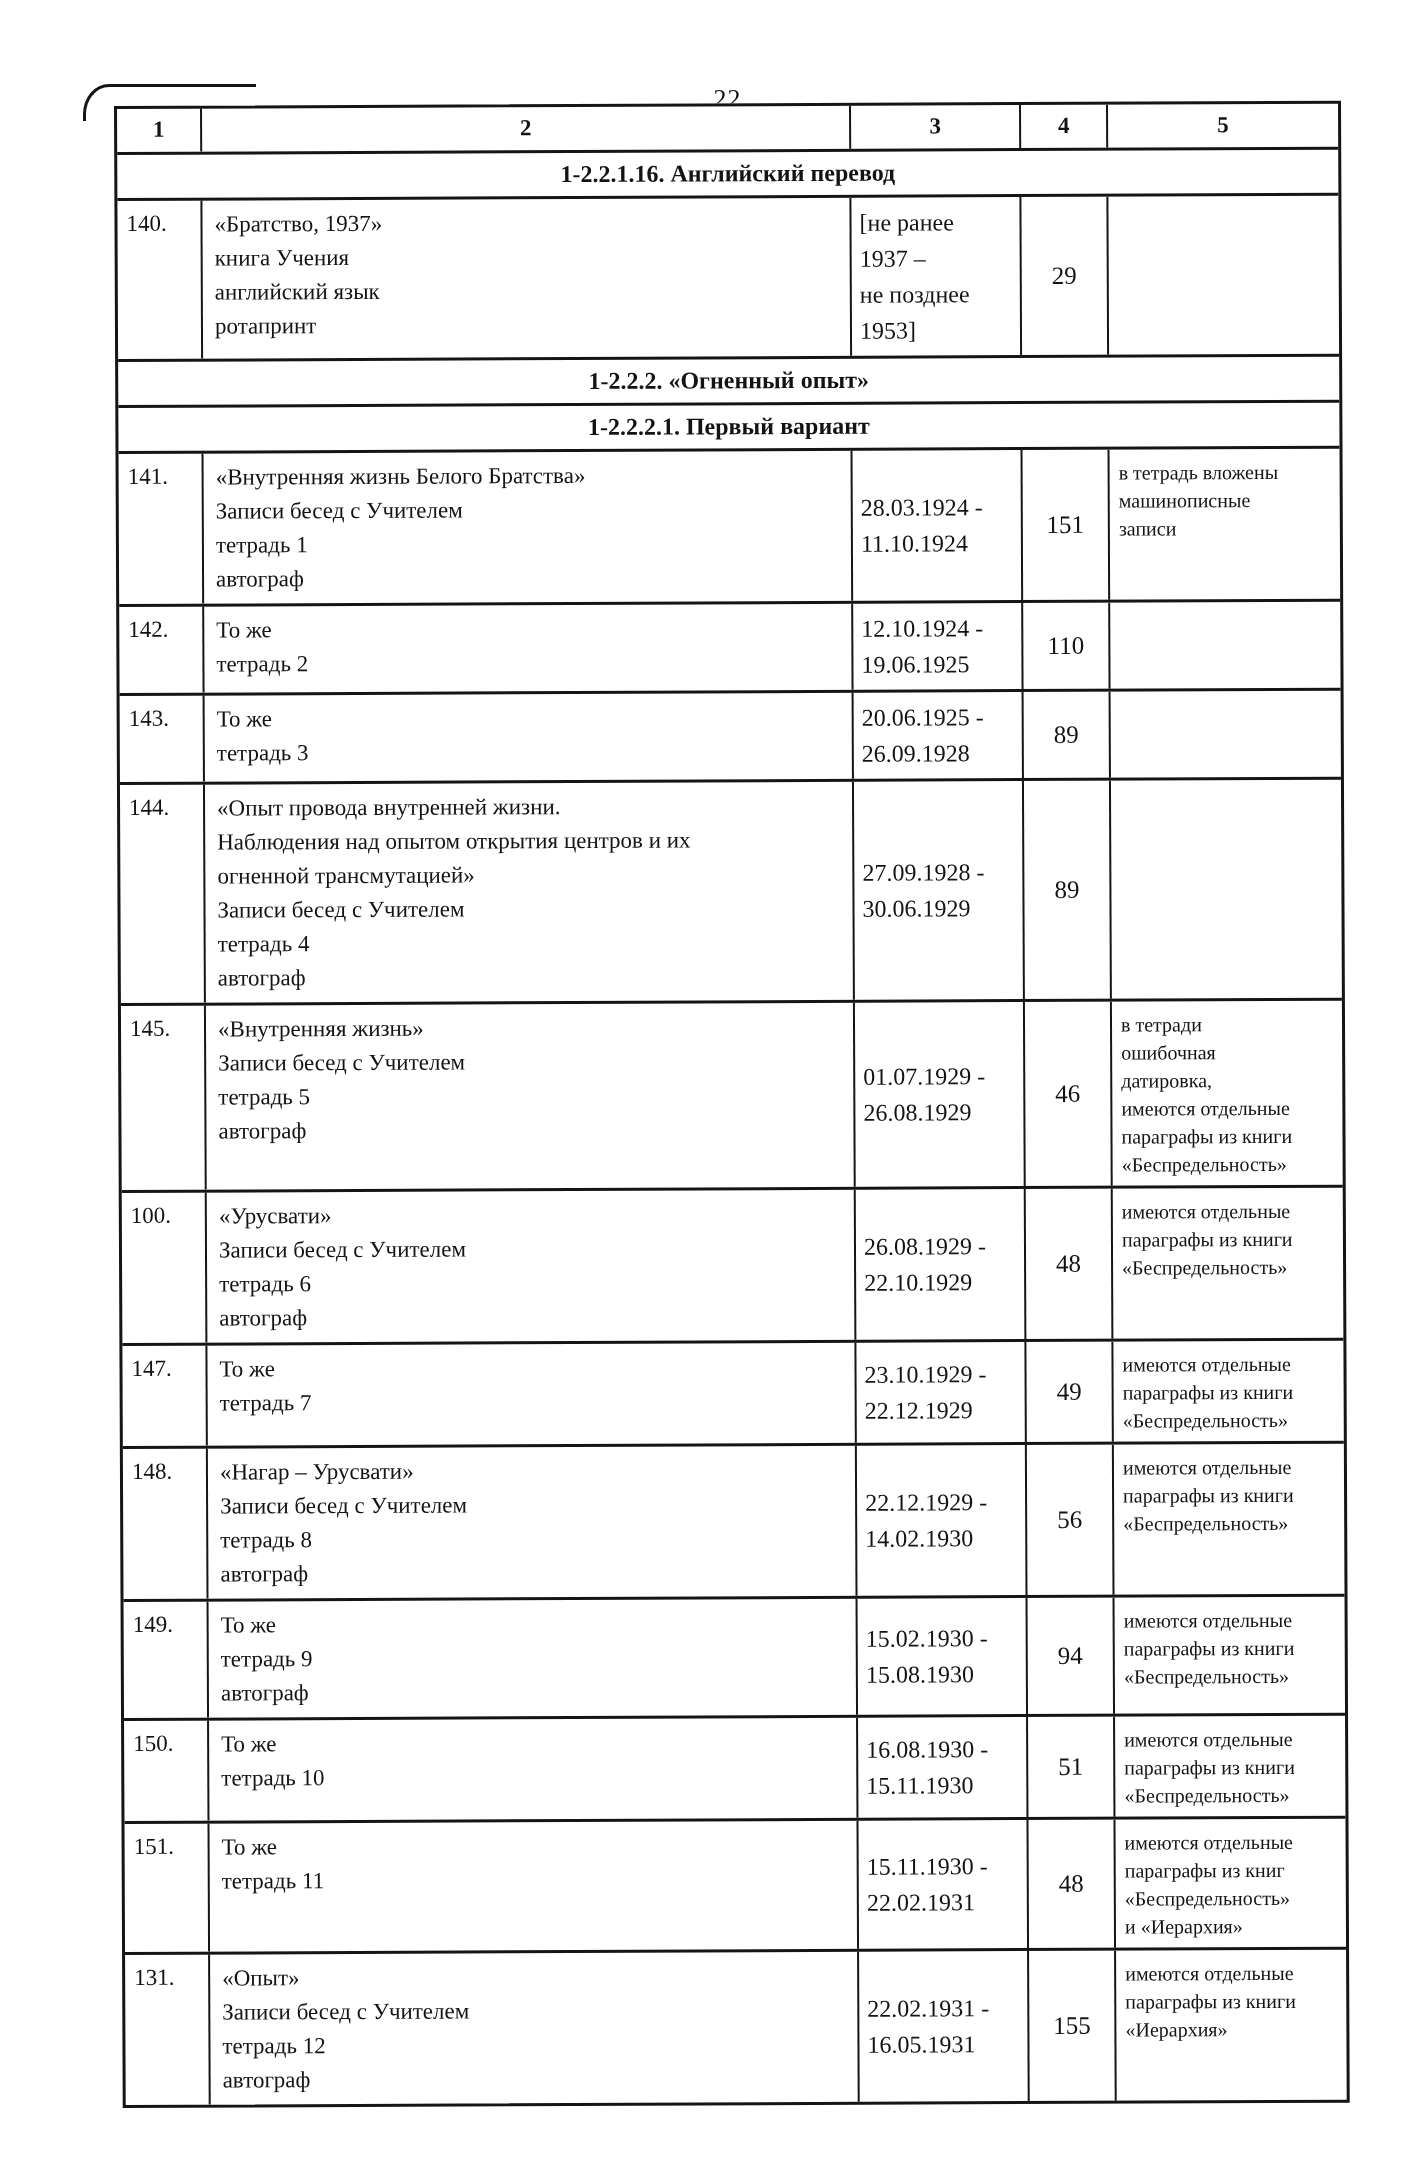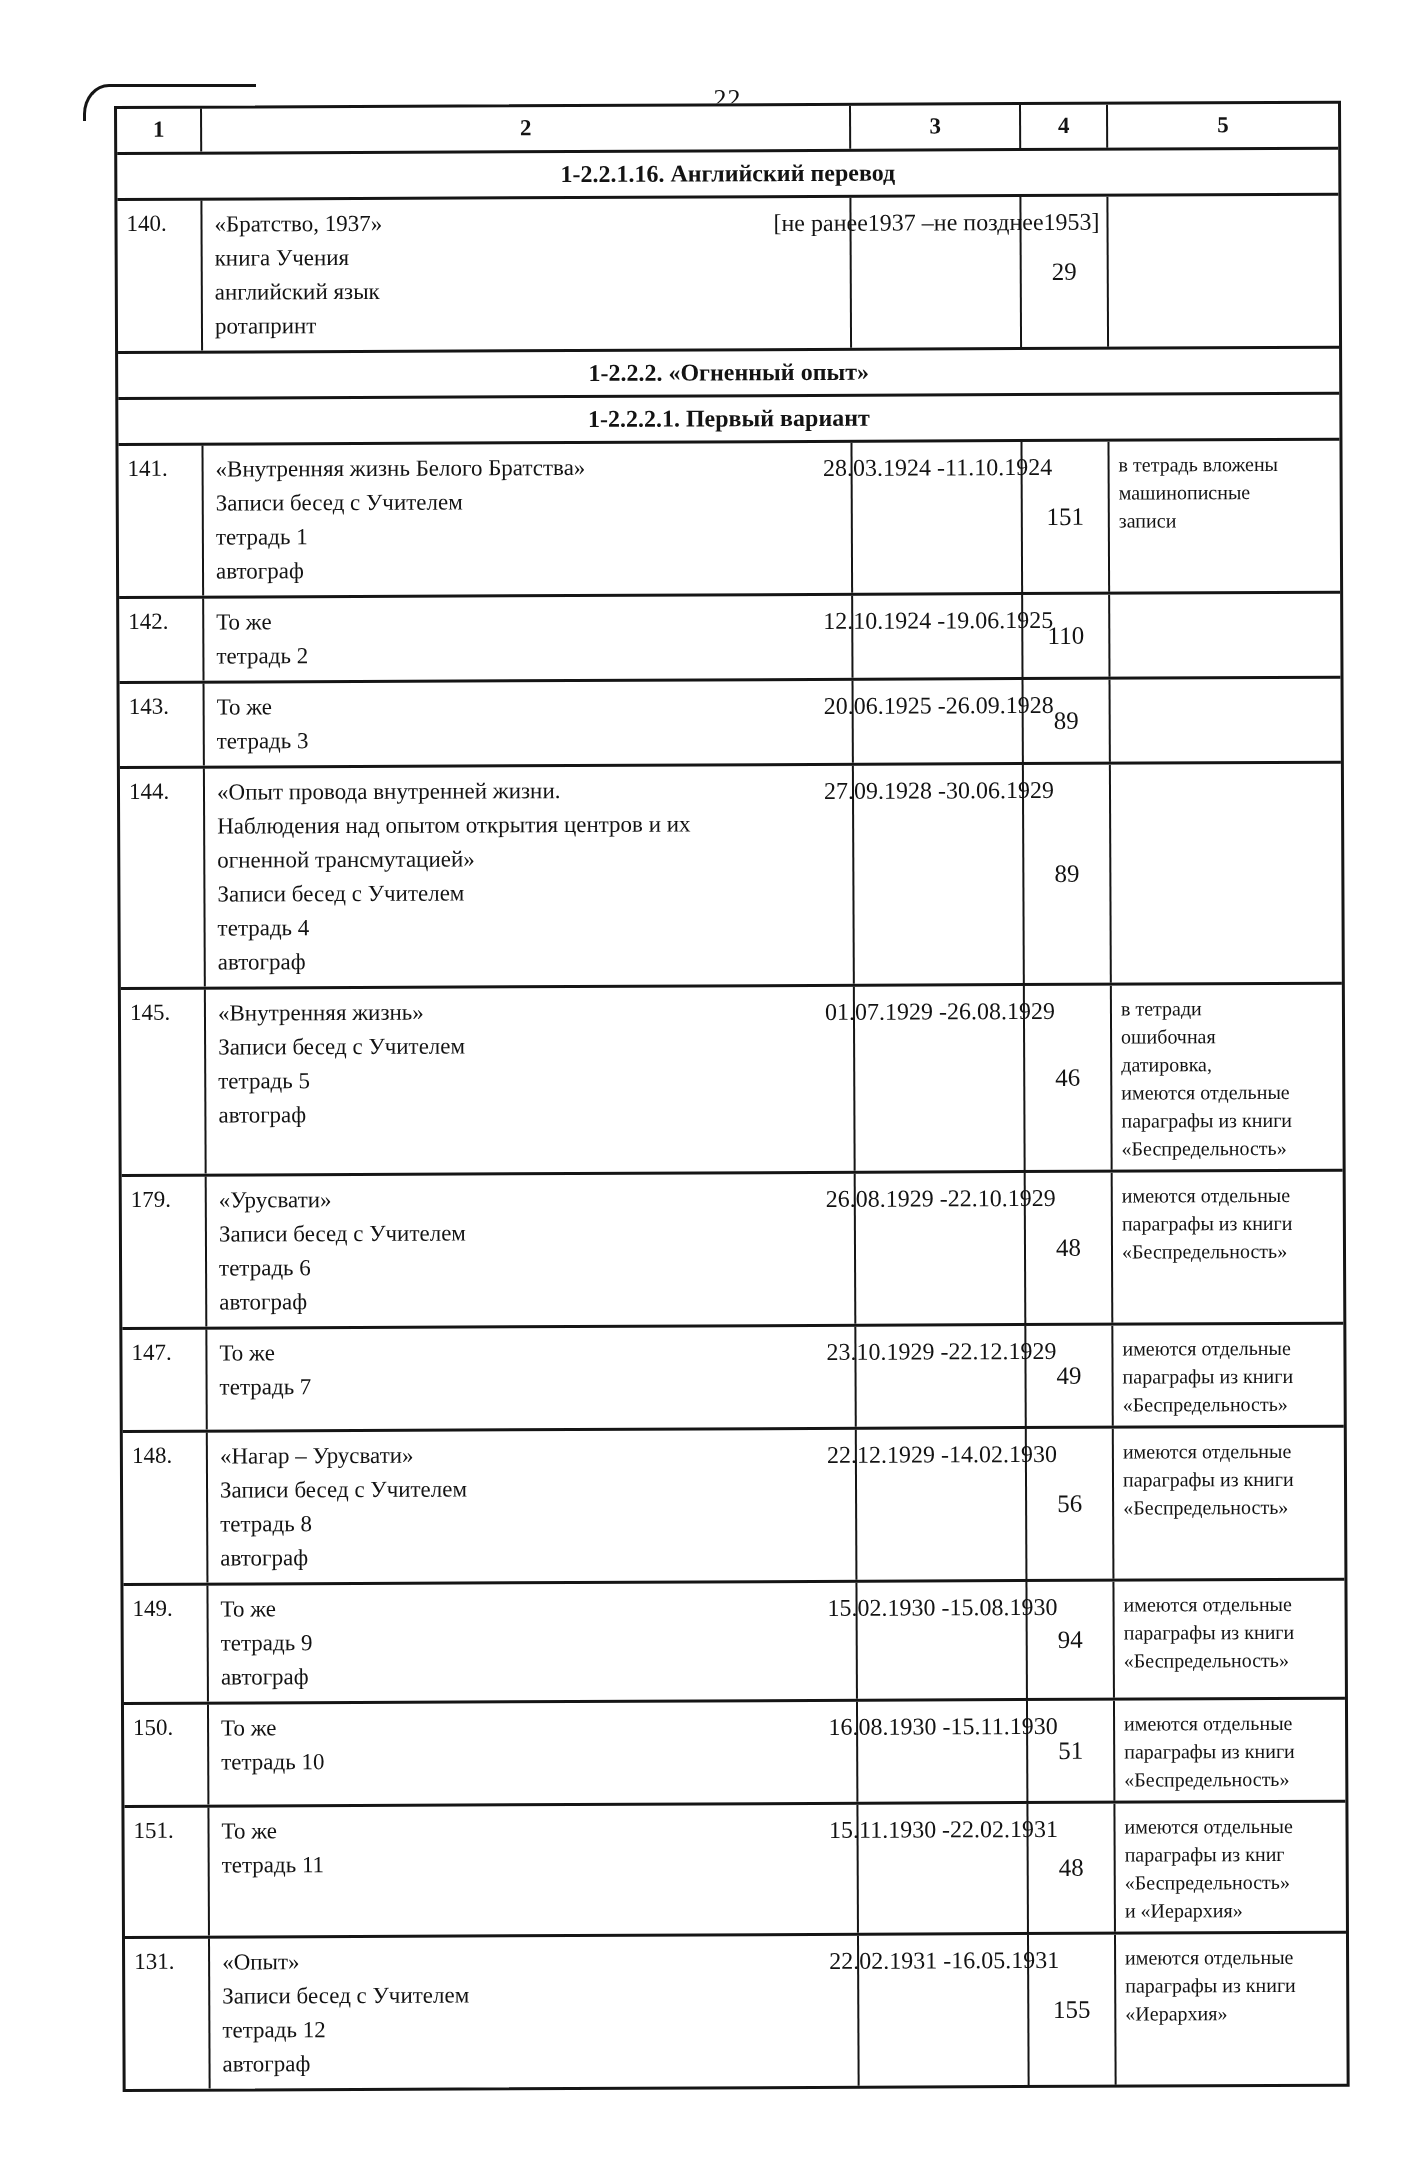--- a/index.html
+++ b/index.html
@@ -67,20 +67,21 @@
   .c-num {
     font-size: 23px;
     padding-left: 9px;
     line-height: 32px;
   }
   .c-desc { padding-left: 12px; font-size: 23px; }
   .c-desc .line { line-height: 34px; white-space: nowrap; }
   .c-dates {
     font-size: 24px;
     display: flex;
+    flex-direction: column;
     justify-content: center;
     padding-left: 8px;
   }
   .c-dates .line { line-height: 36px; white-space: nowrap; }
   .c-pages {
     font-size: 25px;
     display: flex;
     align-items: center;
     justify-content: center;
   }
@@ -211,21 +212,21 @@
     <div class="cell c-notes">
           <div class="line">в тетради</div>
           <div class="line">ошибочная</div>
           <div class="line">датировка,</div>
           <div class="line">имеются отдельные</div>
           <div class="line">параграфы из книги</div>
           <div class="line">«Беспредельность»</div>
         </div>
   </div>
       <div class="grid-row entry-row">
-    <div class="cell c-num">179.</div>
+    <div class="cell c-num">100.</div>
     <div class="cell c-desc">
           <div class="line">«Урусвати»</div>
           <div class="line">Записи бесед с Учителем</div>
           <div class="line">тетрадь 6</div>
           <div class="line">автограф</div>
         </div>
     <div class="cell c-dates">
           <div class="line">26.08.1929 -</div>
           <div class="line">22.10.1929</div>
         </div>

